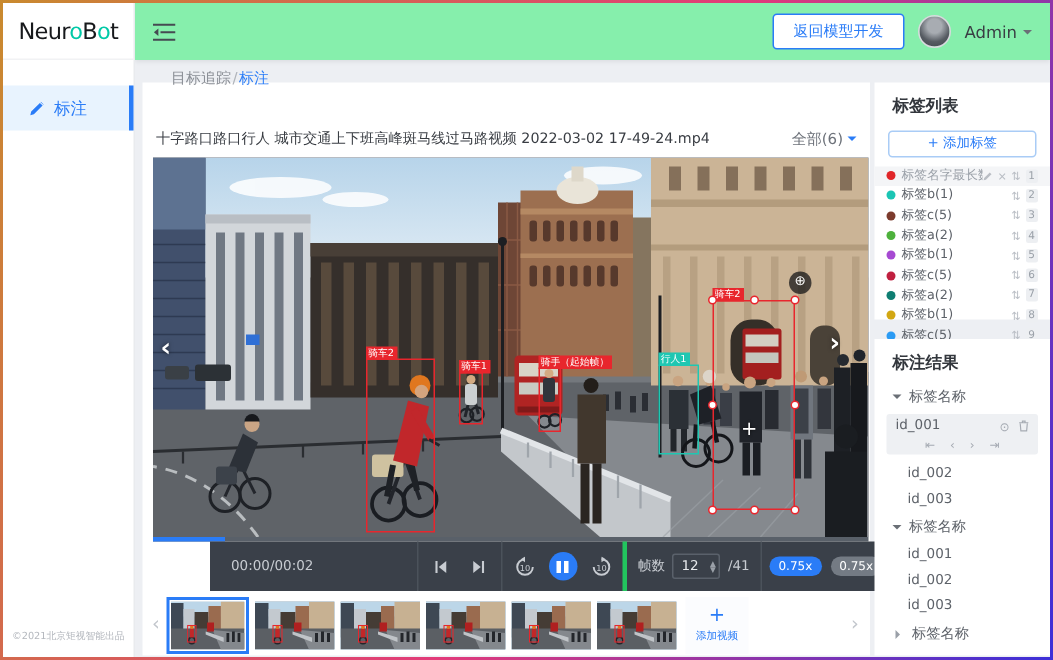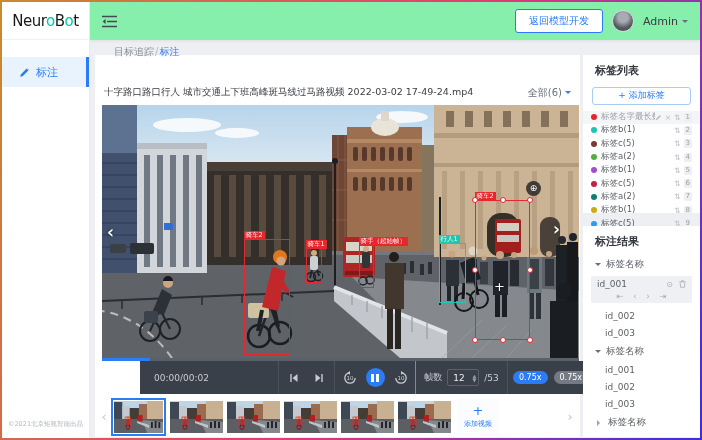--- a/index.html
+++ b/index.html
@@ -59,21 +59,21 @@
   .crosshair { position:absolute; left:392px; top:174px; color:#fff; font-size:13px; text-shadow:0 0 2px rgba(0,0,0,.7); }
 
   
   .progress { position:absolute; left:7px; top:303px; width:477px; height:3px; background:#596069; }
   .played { width:48px; height:100%; background:#2a7cf7; }
   .controls { position:absolute; left:7px; top:306px; width:477px; height:33px; background:#3a4049; display:flex; align-items:stretch; color:#c8ccd2;margin-left:38px; }
   .cs { display:flex; align-items:center; justify-content:center; }
   .cs-time { width:138px; justify-content:flex-start; padding-left:14px; font-size:9px; }
   .cs-step { width:57px; gap:15px; border-left:1px solid #4b525b; border-right:1px solid #4b525b; }
   .cs-play { width:80px; gap:9px; }
-  .cs-frame { width:92px; gap:5px; border-left:1px solid #22c55e; font-size:9px; }
+  .cs-frame { width:92px; gap:5px; border-left:3px solid #22c55e; font-size:9px; }
   .cs-speed { flex:1; gap:6px; border-left:1px solid #4b525b; }
   .icon-btn { cursor:pointer; display:flex; align-items:center; }
   .pause { width:19px; height:19px; border-radius:50%; background:#2a7cf7; display:flex; align-items:center; justify-content:center; gap:2.5px; cursor:pointer; }
   .pause i { display:block; width:2.5px; height:8px; background:#fff; }
   .f-input { width:32px; height:17px; border:1px solid #5a616b; border-radius:2px; display:flex; align-items:center; padding:0 2px 0 5px; color:#e9ebee; }
   .f-val { flex:1; font-size:9px; }
   .spin { display:flex; flex-direction:column; line-height:4px; font-size:5px; color:#9aa0a8; cursor:pointer; }
   .pill { font-size:8px; line-height:13px; padding:0 6px; border-radius:7px; color:#fff; cursor:pointer; }
   .pill-on { background:#2a7cf7; } .pill-off { background:#747b84; }
 
@@ -465,21 +465,21 @@
       </div>
       <div class="cs cs-frame">
         <span>帧数</span>
         <span class="f-input">
           <span class="f-val">12</span>
           <span class="spin">
               <span>▲</span>
               <span>▼</span>
             </span>
         </span>
-        <span>/53</span>
+        <span>/41</span>
       </div>
       <div class="cs cs-speed">
         <span class="pill pill-on">0.75x</span>
         <span class="pill pill-off">0.75x</span>
         <span class="icon-btn" style="margin-left:6px">
             <svg width="12" height="11" viewBox="0 0 12 11">
               <path d="M1 3.8h2.5L7 1v9L3.5 7.2H1z" fill="#c8ccd2"></path>
               <path d="M8.6 3.2a3.2 3.2 0 0 1 0 4.6" stroke="#c8ccd2" stroke-width="1.1" fill="none"></path>
             </svg>
           </span>

